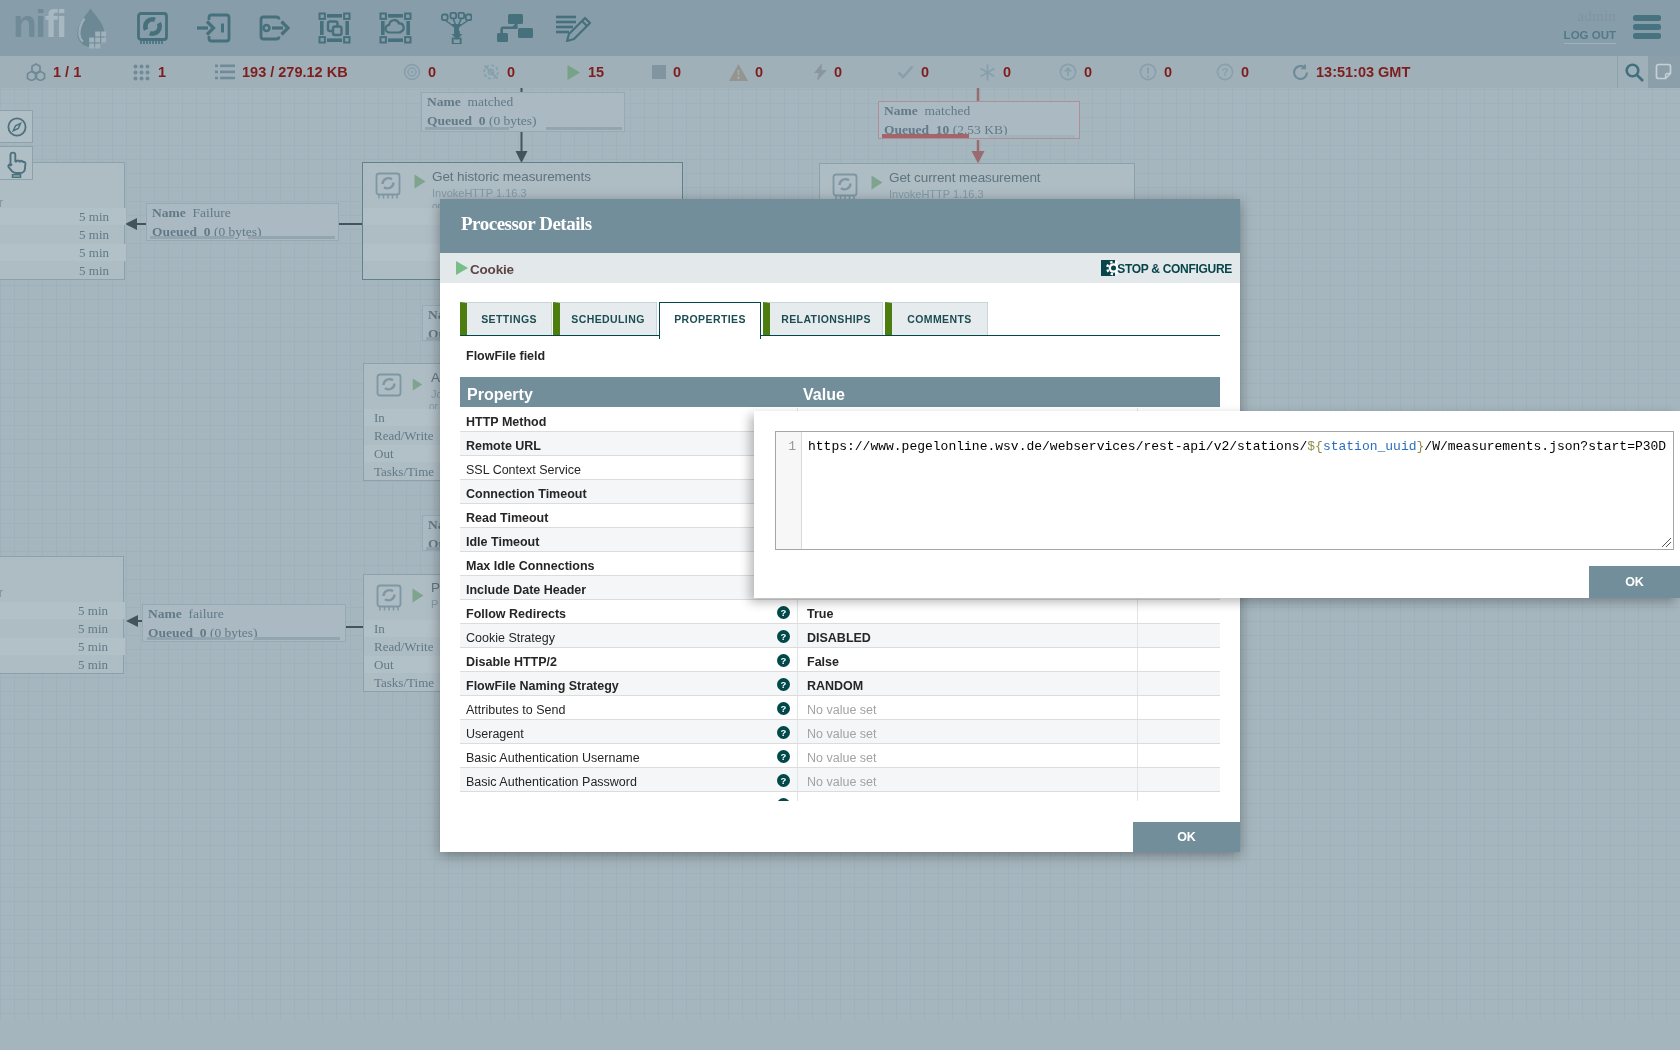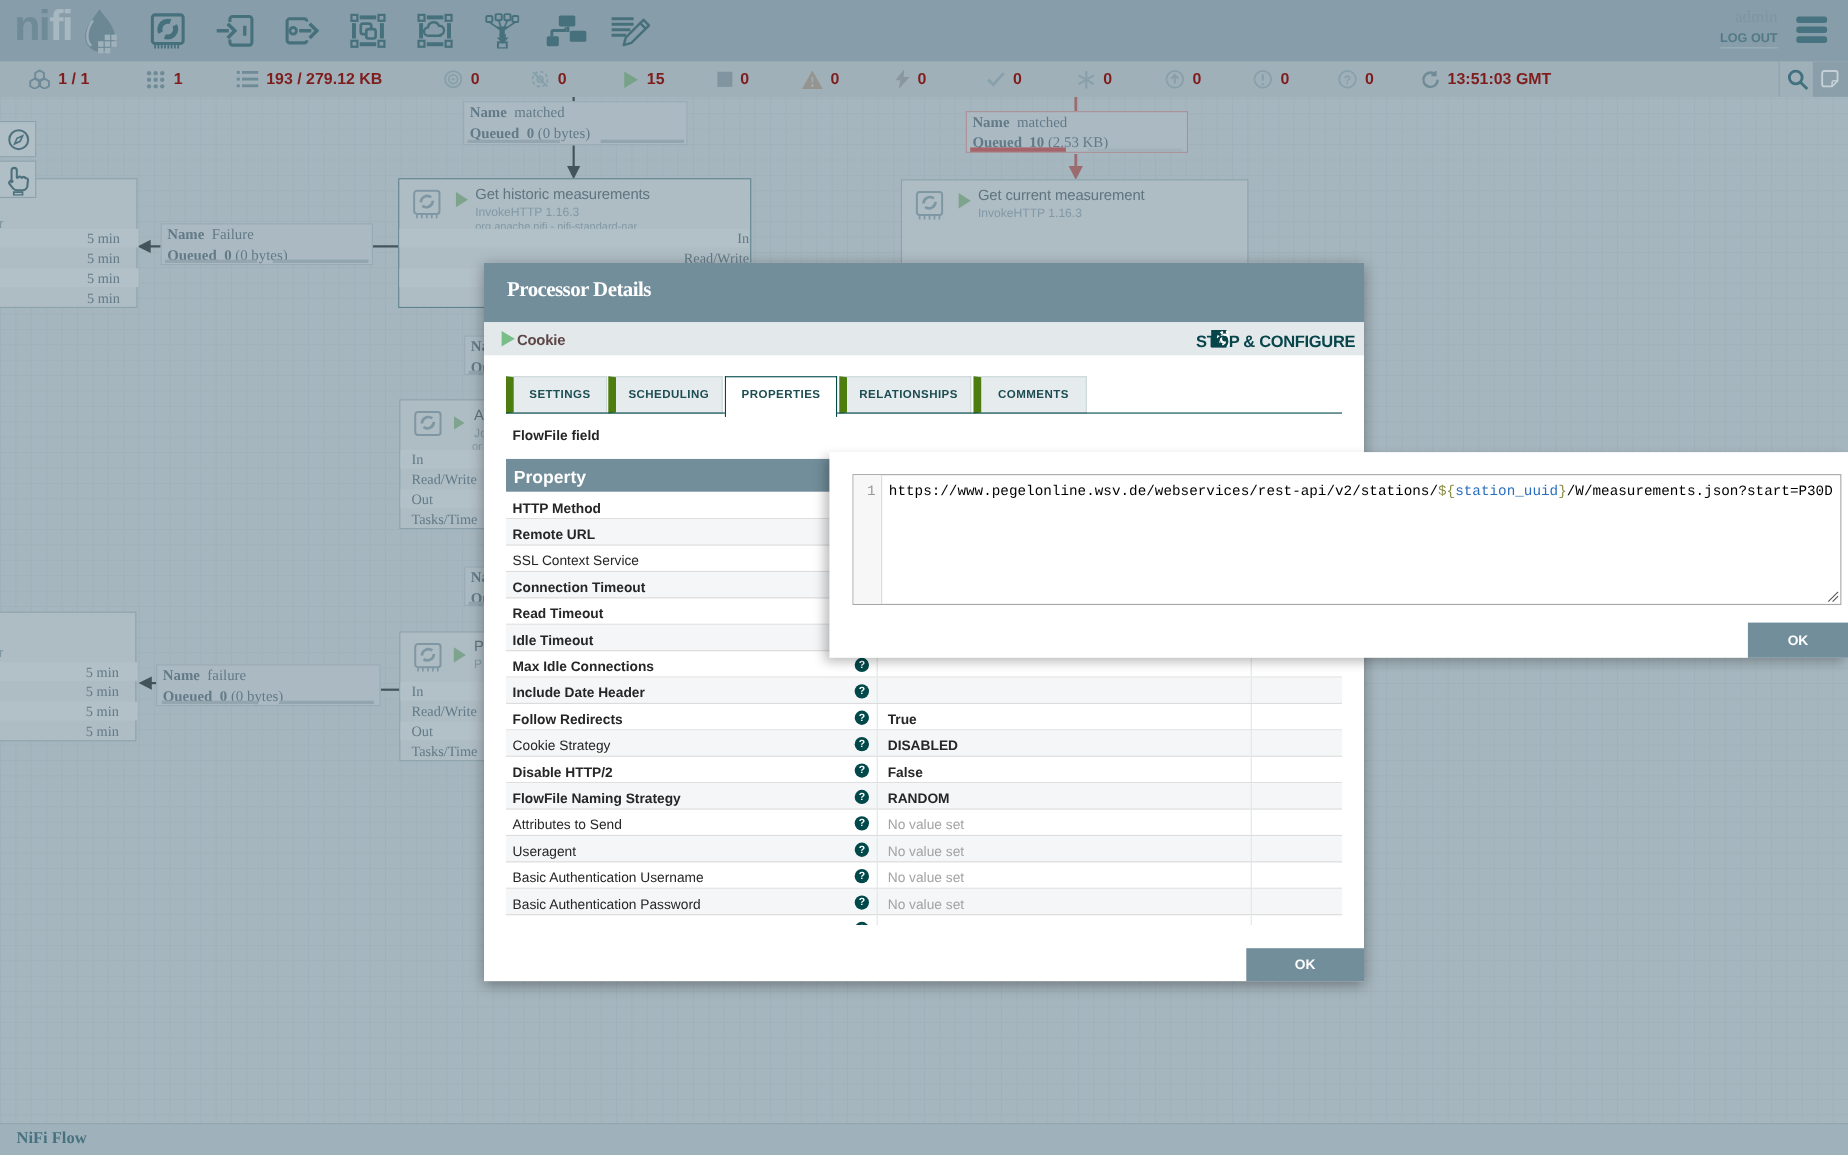--- a/index.html
+++ b/index.html
@@ -20,27 +20,27 @@
   .proc{position:absolute;background:#aebcc4;border:1px solid #7f99a4;box-sizing:border-box;}
   .proc .title{font-size:13.5px;color:#5f747f;font-weight:400;letter-spacing:-0.1px;}
   .proc .sub{font-size:11px;color:#8199a5;}
   .prow{position:absolute;left:0;right:0;height:17px;font-family:"Liberation Serif",serif;font-size:13px;color:#627a87;padding-left:10px;box-sizing:border-box;line-height:17px;}
   .lbl{position:absolute;background:#abbac2;border:1px solid #97aab4;box-sizing:border-box;font-family:"Liberation Serif",serif;font-size:13.5px;color:#627a87;}
   .lbl .r1{position:absolute;left:5px;top:1px;}
   .lbl .r2{position:absolute;left:5px;top:20px;}
   .ubar{position:absolute;height:3px;background:#93a5af;}
   .palette{position:absolute;left:-4px;width:37px;background:#b0bec6;border:1px solid #8ba1ac;box-sizing:border-box;z-index:5;}
   
-  #dialog{position:absolute;left:440px;top:199px;width:800px;height:653px;background:#fff;box-shadow:0 3px 12px rgba(0,0,0,0.35);margin-top:40px;}
+  #dialog{position:absolute;left:440px;top:199px;width:800px;height:653px;background:#fff;box-shadow:0 3px 12px rgba(0,0,0,0.35);}
   #dlghead{position:absolute;left:0;top:0;width:800px;height:54px;background:#728e9b;}
   #dlghead .t{position:absolute;left:21px;top:14px;color:#fff;font-family:"Liberation Serif",serif;font-weight:bold;font-size:19px;letter-spacing:-0.5px;}
   #dlgstatus{position:absolute;left:0;top:54px;width:800px;height:30px;background:#e3e8eb;}
   .tri{width:0;height:0;border-style:solid;}
   #dlgstatus .run{position:absolute;left:30px;top:9px;font-weight:bold;font-size:13.5px;color:#5e4646;letter-spacing:-0.2px;}
-  #stopcfg{position:absolute;right:8px;top:9px;font-weight:bold;font-size:15px;color:#07454a;letter-spacing:-0.3px;}
+  #stopcfg{position:absolute;right:8px;top:9px;font-weight:bold;font-size:12px;color:#07454a;letter-spacing:-0.3px;}
   .tabs{position:absolute;left:20px;top:103px;height:34px;display:flex;}
   .tab{box-sizing:border-box;height:34px;background:#e6ebed;border:1px solid #c9d6d8;border-left:none;
      color:#1c4d52;font-weight:bold;font-size:10.5px;letter-spacing:0.4px;text-align:center;line-height:32px;}
   .tab.first{border-left:7px solid #4d7c0f;}
   .tab.sel{background:#fff;border:1px solid #004849;border-bottom:none;height:37px;position:relative;z-index:3;}
   #tabline{position:absolute;left:20px;top:136px;width:760px;height:1px;background:#004849;}
   #reqfield{position:absolute;left:26px;top:150px;font-weight:bold;font-size:12.5px;color:#262626;}
   #ptable{position:absolute;left:20px;top:178px;width:760px;height:424px;overflow:hidden;}
   #phead{position:absolute;left:0;top:0;width:760px;height:30px;background:#728e9b;color:#fff;font-weight:bold;font-size:16px;}
   #phead .c1{position:absolute;left:7px;top:9px;}
@@ -512,23 +512,20 @@
       <circle cx="8.5" cy="8.5" r="5.8"></circle>
         <line x1="13" y1="13" x2="19" y2="19"></line>
     </svg>
     <div class="abs" style="left:1648px;top:0;width:32px;height:32px;background:#8b9fab;">
       <svg style="position:absolute;left:7px;top:7px;" width="17" height="17" viewBox="0 0 17 17" fill="none" stroke="#c6d1d7" stroke-width="1.7">
         <path d="M1.5 3.5 a2 2 0 0 1 2 -2 h10 a2 2 0 0 1 2 2 v7 l-5 5 h-7 a2 2 0 0 1 -2 -2 z"></path>
         <path d="M15.5 10.5 h-3 a2 2 0 0 0 -2 2 v3" stroke-width="1.4"></path>
       </svg>
     </div>
   </div>
-  <div id="bottombar">
-      <div class="crumb">NiFi Flow</div>
-    </div>
 
   <div id="dialog">
     <div id="dlghead">
         <div class="t">Processor Details</div>
       </div>
     <div id="dlgstatus">
       <div class="tri" style="position:absolute;left:16px;top:8px;border-width:7px 0 7px 12px;border-color:transparent transparent transparent #79bd88;"></div>
       <div class="run">Cookie</div>
       <svg style="position:absolute;right:119px;top:6px;" width="20" height="18" viewBox="0 0 20 18" fill="#07454a">
         <rect x="0" y="1" width="14" height="16"></rect>

